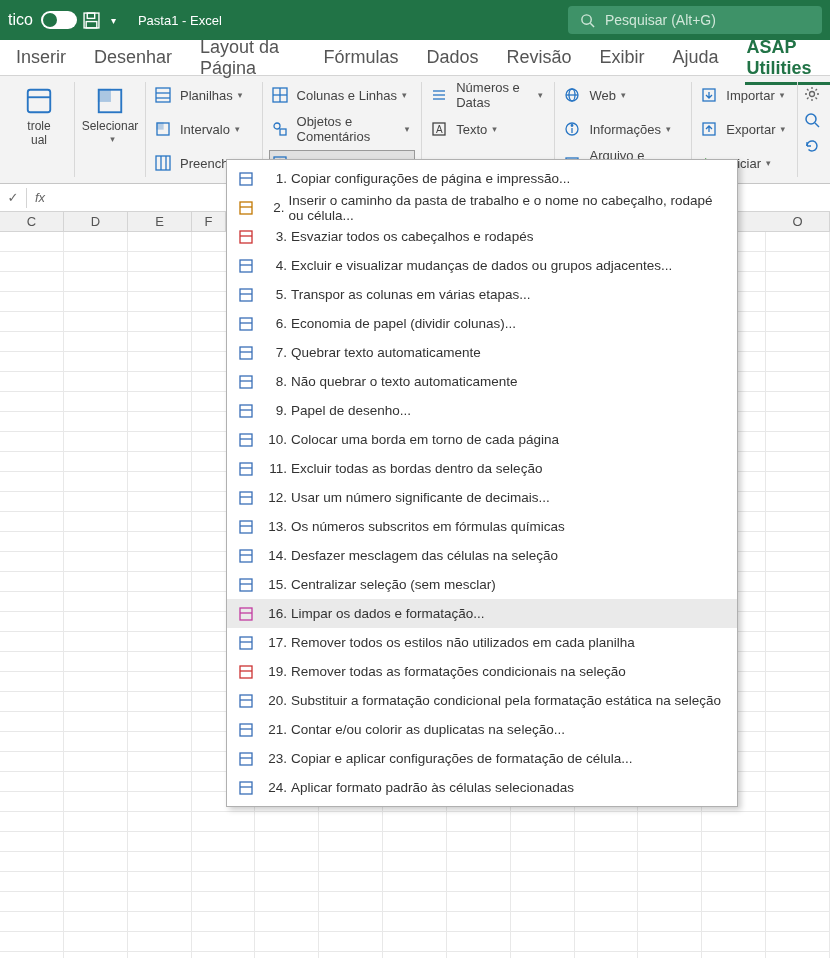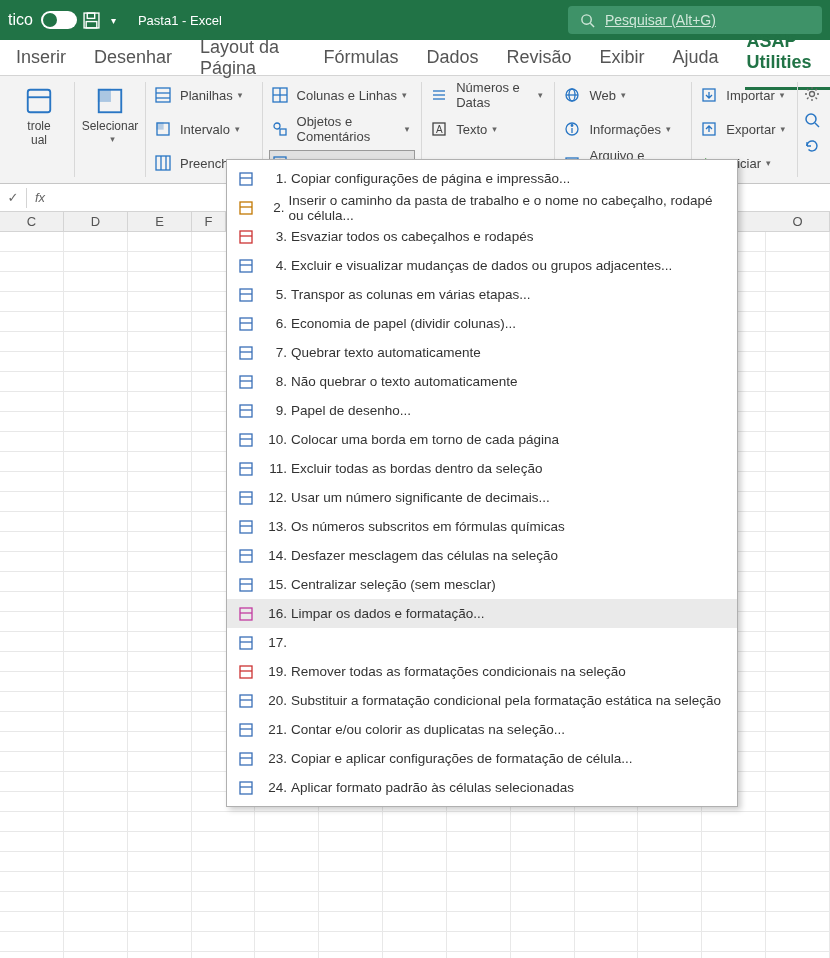--- a/index.html
+++ b/index.html
@@ -5,27 +5,27 @@
     * { margin: 0; padding: 0; box-sizing: border-box; font-family: "Segoe UI", Arial, sans-serif; }
     body { background: #fff; width: 830px; height: 958px; overflow: hidden; position: relative; }
 
     
     .title-bar { background: #217346; height: 40px; display: flex; align-items: center; padding: 0 8px; color: #fff; }
     .toggle { width: 36px; height: 18px; background: #fff; border-radius: 9px; margin-left: 8px; position: relative; }
     .toggle::after { content: ""; position: absolute; width: 14px; height: 14px; background: #217346; border-radius: 50%; top: 2px; left: 2px; }
     .qa-icon { width: 18px; height: 18px; margin: 0 6px; display: flex; align-items: center; justify-content: center; }
     .qa-dropdown { margin: 0 4px; font-size: 10px; }
     .title-text { margin-left: 18px; font-size: 13px; }
-    .search-box { margin-left: auto; background: #3e9268; border-radius: 4px; height: 28px; width: 254px; display: flex; align-items: center; padding: 0 12px; color: #d0e7d9; font-size: 14px; text-decoration: underline; }
+    .search-box { margin-left: auto; background: #3e9268; border-radius: 4px; height: 28px; width: 254px; display: flex; align-items: center; padding: 0 12px; color: #d0e7d9; font-size: 14px; }
     .search-box svg { margin-right: 10px; }
 
     
     .tabs { height: 36px; background: #fff; display: flex; align-items: center; gap: 24px; padding-left: 14px; border-bottom: 1px solid #d4d4d4; }
     .tab { font-size: 18px; color: #555; cursor: pointer; padding: 6px 2px; }
-    .tab.active { color: #217346; font-weight: 600; border-bottom: 3px solid #217346; padding-bottom: 14px; }
+    .tab.active { color: #217346; font-weight: 600; border-bottom: 3px solid #217346; padding-bottom: 3px; }
 
     
     .ribbon { background: #f3f3f3; display: flex; padding: 6px 4px 6px 4px; border-bottom: 1px solid #c6c6c6; height: 108px; }
     .rgroup { display: flex; flex-direction: column; padding: 0 6px; border-right: 1px solid #d8d8d8; justify-content: flex-start; gap: 8px; }
     .rgroup:last-child { border-right: none; }
     .big-btn { display: flex; flex-direction: column; align-items: center; justify-content: center; width: 58px; padding: 4px 2px; font-size: 12px; color: #444; text-align: left; line-height: 1.15; cursor: pointer; }
     .big-btn svg, .big-btn .icon-box { margin-bottom: 4px; }
     .small-btn { display: flex; align-items: center; font-size: 13px; color: #444; padding: 3px 6px; cursor: pointer; height: 26px; }
     .small-btn svg, .small-btn .sicon { margin-right: 6px; flex-shrink: 0; }
     .chev { margin-left: 5px; font-size: 9px; color: #666; }
@@ -1028,20 +1028,21 @@
       <span>Limpar os dados e formatação...</span>
     </div>
     <div class="menu-item">
       <span class="menu-icon">
         <svg width="16" height="16" viewBox="0 0 16 16" fill="none" stroke="#3a6fb7" stroke-width="1.3">
           <rect x="2" y="2" width="12" height="12"></rect>
           <line x1="2" y1="7" x2="14" y2="7"></line>
         </svg>
       </span>
       <span class="menu-num">17.</span>
+      <span>Remover todos os estilos não utilizados em cada planilha</span>
     </div>
     <div class="menu-item">
       <span class="menu-icon">
         <svg width="16" height="16" viewBox="0 0 16 16" fill="none" stroke="#c33" stroke-width="1.3">
           <rect x="2" y="2" width="12" height="12"></rect>
           <line x1="2" y1="7" x2="14" y2="7"></line>
         </svg>
       </span>
       <span class="menu-num">19.</span>
       <span>Remover todas as formatações condicionais na seleção</span>

